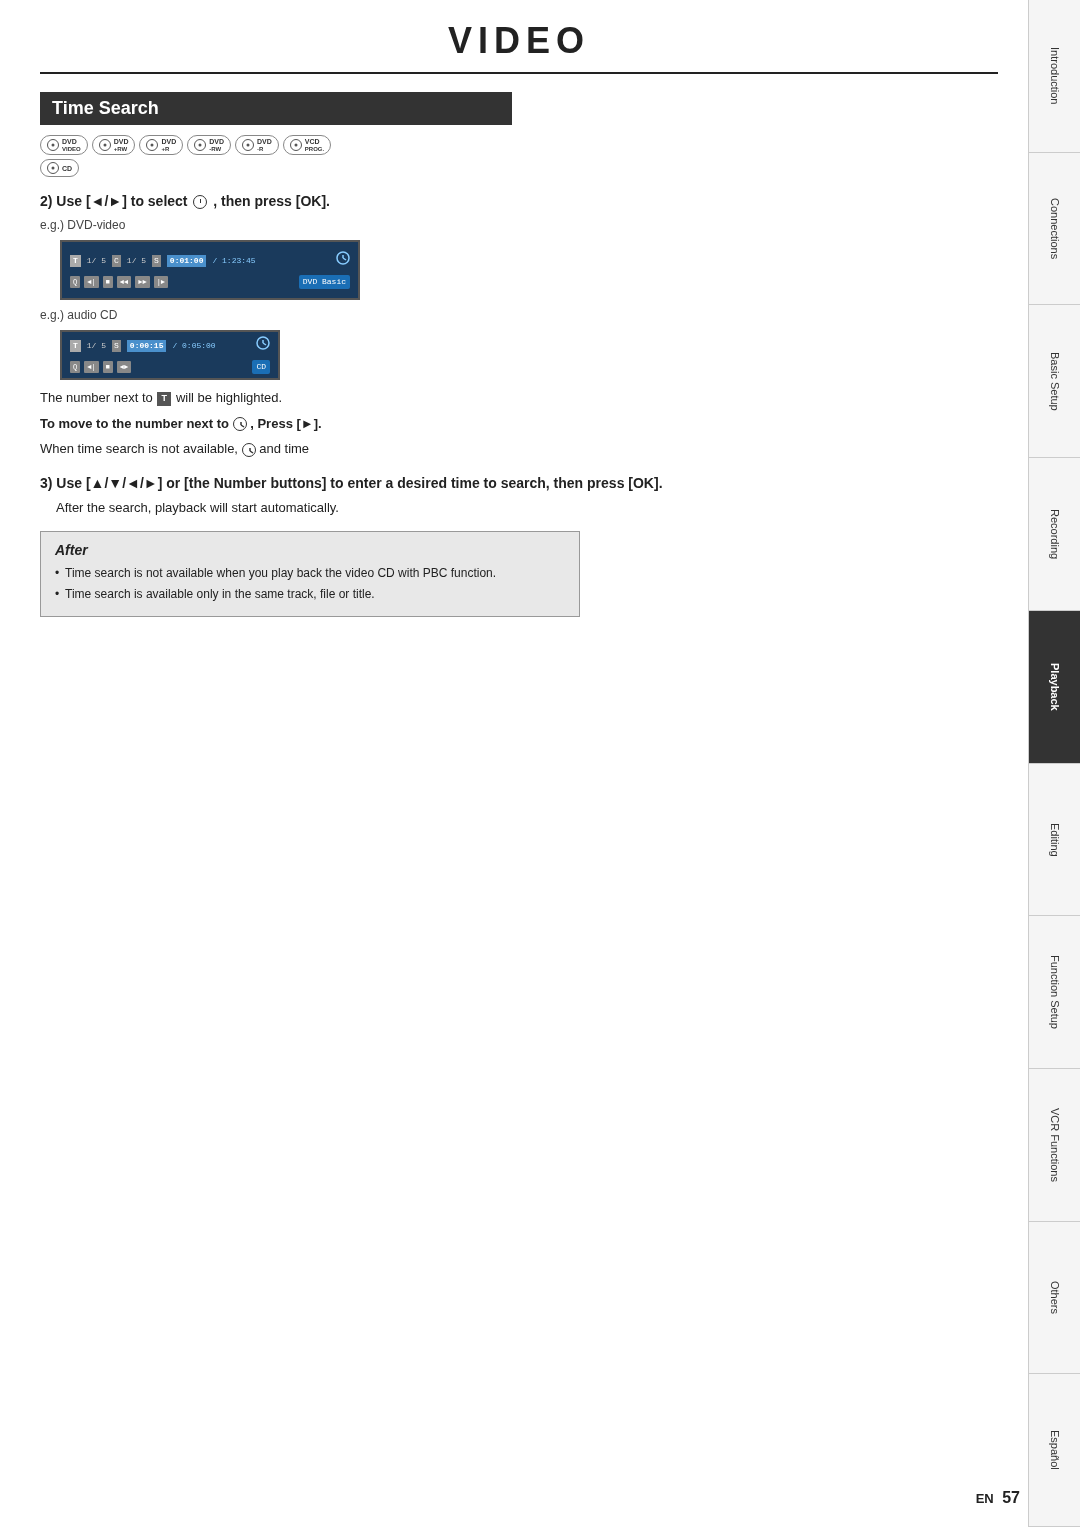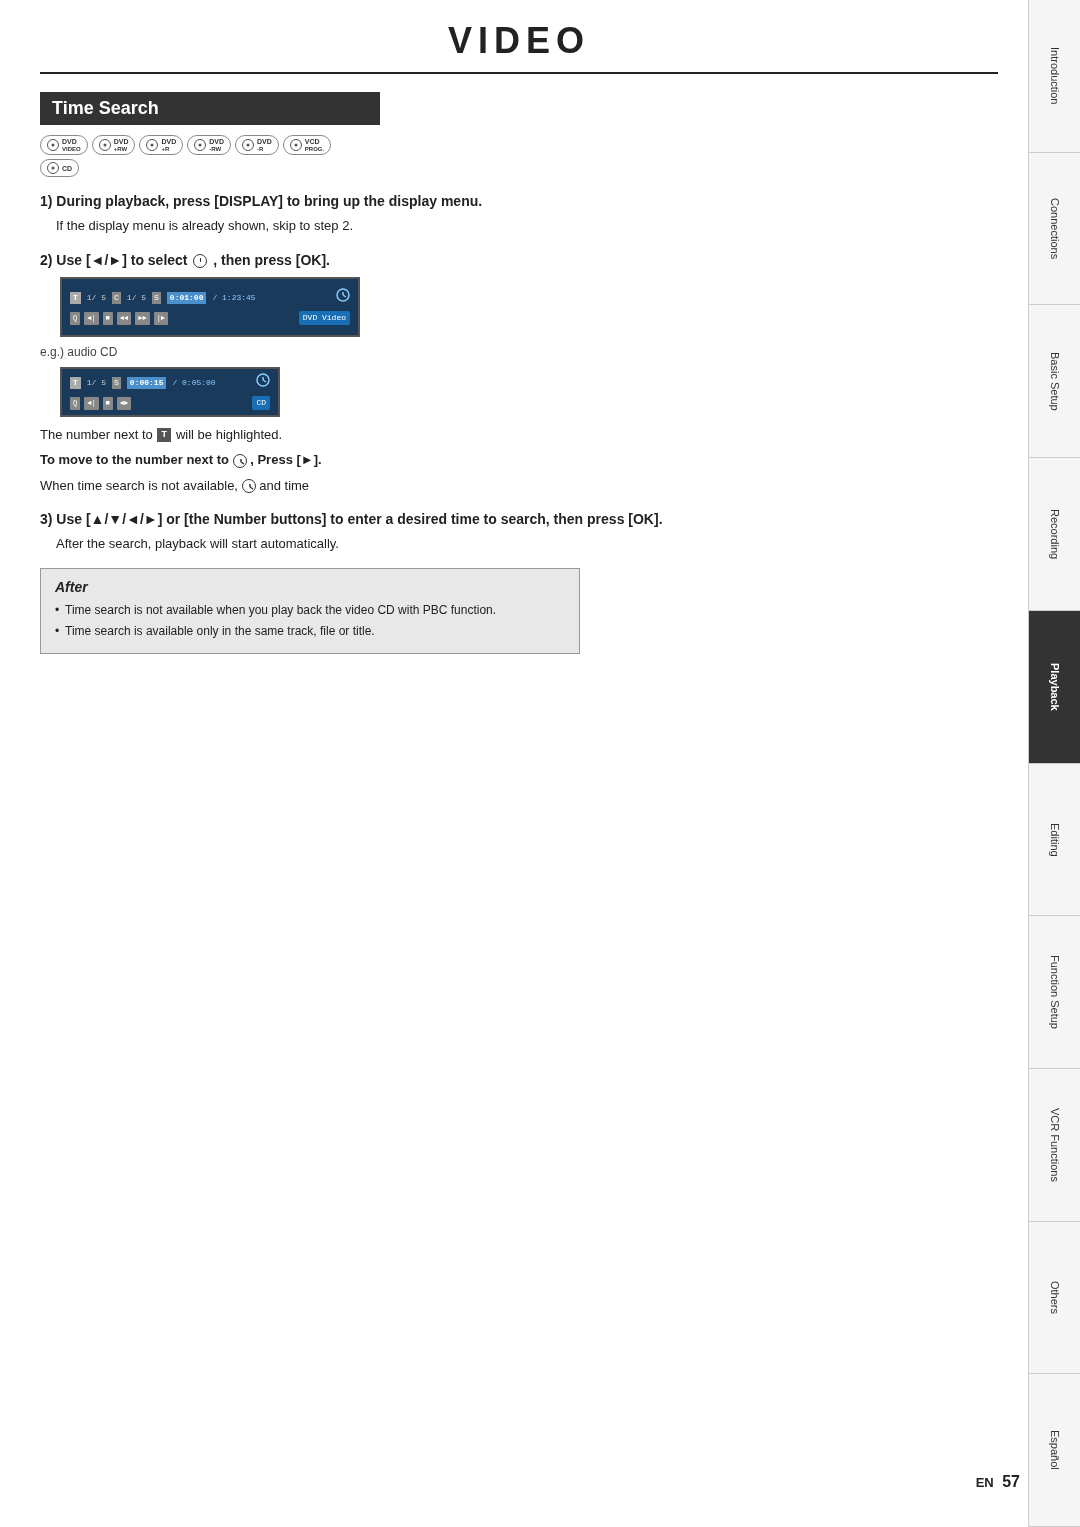--- a/index.html
+++ b/index.html
@@ -72,21 +72,21 @@
 
     
     .section-header {
       background: #333;
       color: #fff;
       font-size: 18px;
       font-weight: bold;
       padding: 6px 12px;
       margin-bottom: 10px;
       display: inline-block;
-      width: 340px;
+      width: 472px;
     }
 
     
     .format-badges {
       display: flex;
       flex-wrap: wrap;
       gap: 4px;
       margin-bottom: 14px;
       width: 420px;
     }
@@ -243,21 +243,21 @@
 
     .note-box ul li::before {
       content: '•';
       position: absolute;
       left: 0;
     }
 
     
     .page-number {
       position: absolute;
-      bottom: 36px;
+      bottom: 20px;
       right: 60px;
       font-size: 16px;
       font-weight: bold;
       color: #222;
     }
 
     .page-number .en-label {
       font-size: 13px;
       margin-right: 4px;
     }
@@ -379,37 +379,31 @@
 
     <div style="width:100%; display:flex;">
       <span class="badge-wrap">
         <span class="disc-icon"></span>
         <span class="badge-label">CD</span>
       </span>
     </div>
   </div>
 
   
-  <div class="step">
-    <p>
-      <span class="step-num bold-text">1)</span>
-      <span class="bold-text">During playback, press [DISPLAY] to bring up the display menu.</span>
-    </p>
-    <p style="margin-left:16px; font-size:13px;">If the display menu is already shown, skip to step 2.</p>
-  </div>
 
   
   <div class="step">
     <p>
       <span class="step-num bold-text">2)</span>
       <span class="bold-text">Use [◄/►] to select </span>
       <span class="icon-clock"></span>
       <span class="bold-text">, then press [OK].</span>
     </p>
 
+    <p class="sub-label">e.g.) DVD-video</p>
 
     <div class="osd-screen">
       <div class="osd-row1">
         <span style="background:#aaa;color:#fff;padding:0 3px;font-size:8px;font-weight:bold;">T</span>
         <span style="color:#ccc;font-size:8px;">1/ 5</span>
         <span style="background:#888;color:#fff;padding:0 2px;font-size:8px;">C</span>
         <span style="color:#ccc;font-size:8px;">1/ 5</span>
         <span style="background:#888;color:#fff;padding:0 2px;font-size:8px;">S</span>
         <span style="background:#4a90cc;color:#fff;padding:0 3px;font-size:8px;font-weight:bold;">0:01:00</span>
         <span style="color:#8cf;font-size:8px;">/ 1:23:45</span>
@@ -421,21 +415,21 @@
           </svg>
         </span>
       </div>
       <div class="osd-row2">
         <span class="osd-btn">Q</span>
         <span class="osd-btn">◄|</span>
         <span class="osd-btn">■</span>
         <span class="osd-btn">◄◄</span>
         <span class="osd-btn">►►</span>
         <span class="osd-btn">|►</span>
-        <span class="osd-badge">DVD Video</span>
+        <span class="osd-badge">DVD Basic</span>
       </div>
     </div>
 
     <p class="sub-label">e.g.) audio CD</p>
 
     <div class="osd-screen-cd">
       <div class="osd-row1">
         <span style="background:#aaa;color:#fff;padding:0 3px;font-size:8px;font-weight:bold;">T</span>
         <span style="color:#ccc;font-size:8px;">1/ 5</span>
         <span style="background:#888;color:#fff;padding:0 2px;font-size:8px;">S</span>

